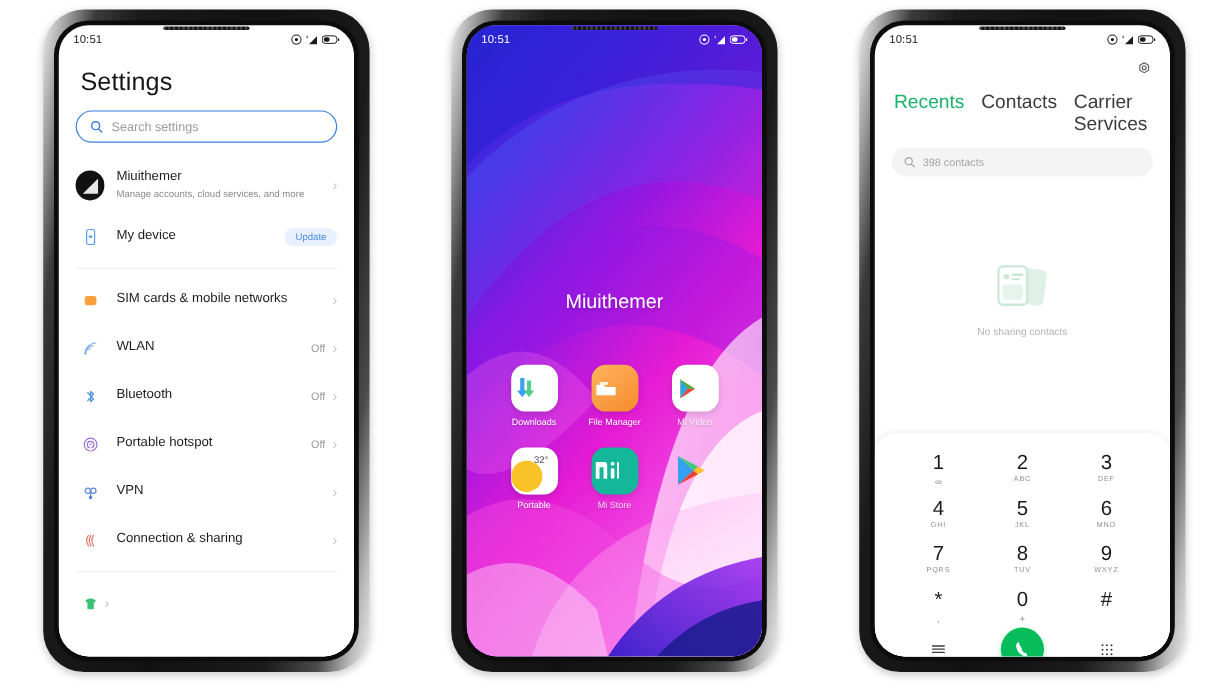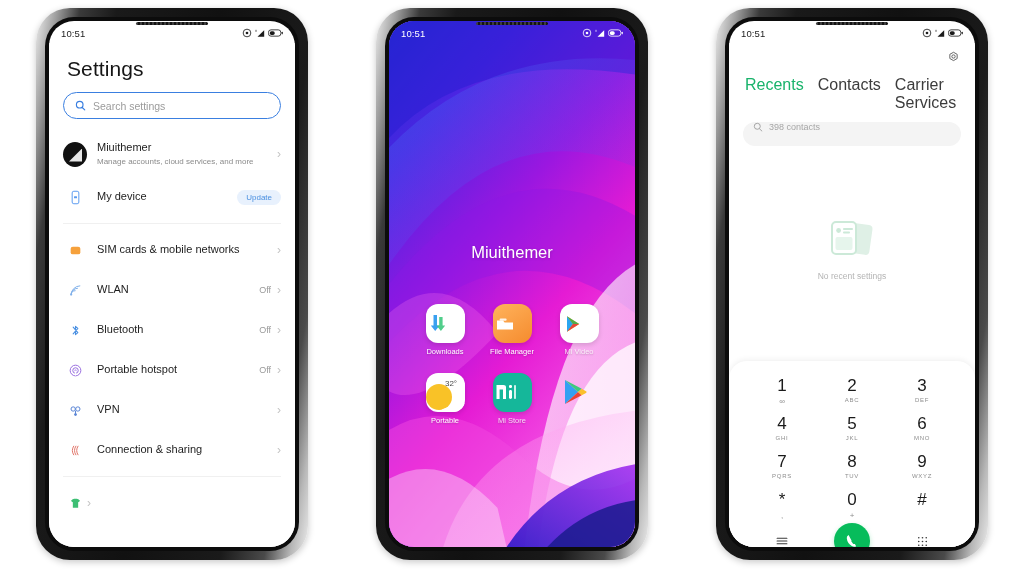--- a/index.html
+++ b/index.html
@@ -148,21 +148,21 @@
   
   .dialer { height: 100%; background: #fff; display: flex; flex-direction: column; position: relative; }
   .gear-row { display: flex; justify-content: flex-end; padding: 6px 14px 0 14px; }
   .tabs { display: flex; gap: 14px; padding: 8px 16px 0 16px; }
   .tab { font-size: 16px; color: #3c3c3c; }
   .tab.active { color: #19b36b; }
   .dial-search {
     margin: 10px 14px 0 14px;
     height: 24px; border-radius: 12px;
     background: #f4f4f4;
-    display: flex; gap: 6px;
+    display: flex; align-items: center; gap: 6px;
     padding: 0 10px;
   }
   .dial-search .ph { font-size: 9px; color: #a6a6a6; }
   .empty-state {
     flex: 1; display: flex; flex-direction: column;
     align-items: center; justify-content: center;
     padding-bottom: 8px;
   }
   .empty-text { font-size: 8.5px; color: #b4b4b4; margin-top: 8px; }
   .keypad {
@@ -569,21 +569,21 @@
 
           <div class="empty-state">
             <svg width="52" height="44" viewBox="0 0 52 44">
               <rect x="24" y="5" width="21" height="30" rx="4" fill="#dff0e6" transform="rotate(8 34 20)"></rect>
               <rect x="6" y="3" width="24" height="32" rx="4" fill="#ffffff" stroke="#cce9d8" stroke-width="2"></rect>
               <circle cx="12.6" cy="11.5" r="2.4" fill="#cce9d8"></circle>
               <rect x="17" y="9" width="10" height="1.9" rx="0.9" fill="#cce9d8"></rect>
               <rect x="17" y="12.6" width="7" height="1.9" rx="0.9" fill="#cce9d8"></rect>
               <rect x="9.5" y="18" width="17" height="13" rx="2" fill="#e6f5ec"></rect>
             </svg>
-            <div class="empty-text">No recent settings</div>
+            <div class="empty-text">No sharing contacts</div>
           </div>
 
           <div class="keypad">
             <div class="kp-grid">
               <div class="key">
                 <div class="num">1</div>
                 <div class="sub sym">∞</div>
               </div>
               <div class="key">
                 <div class="num">2</div>

